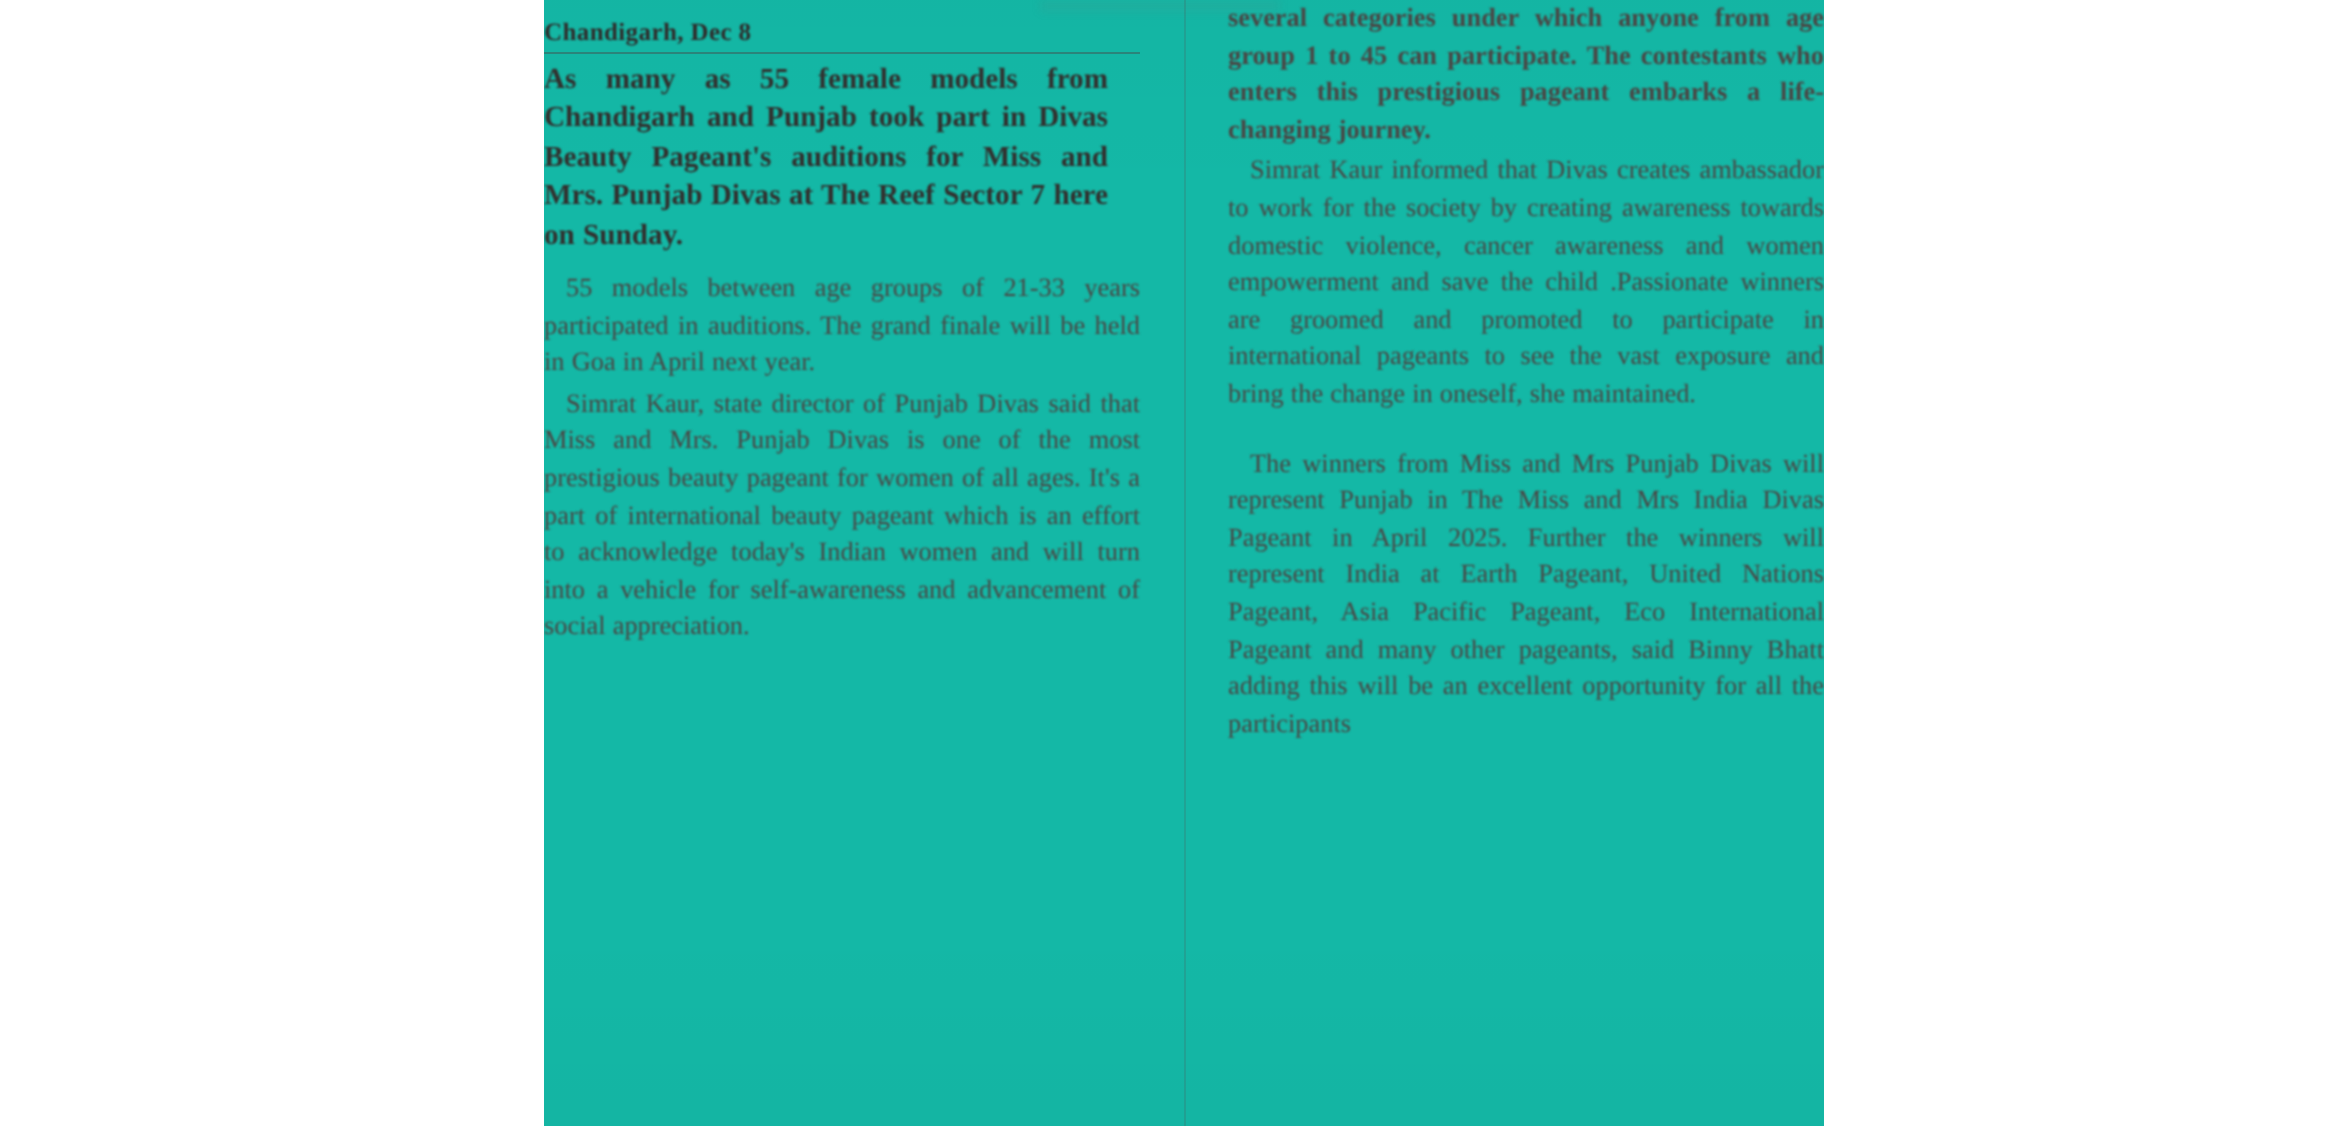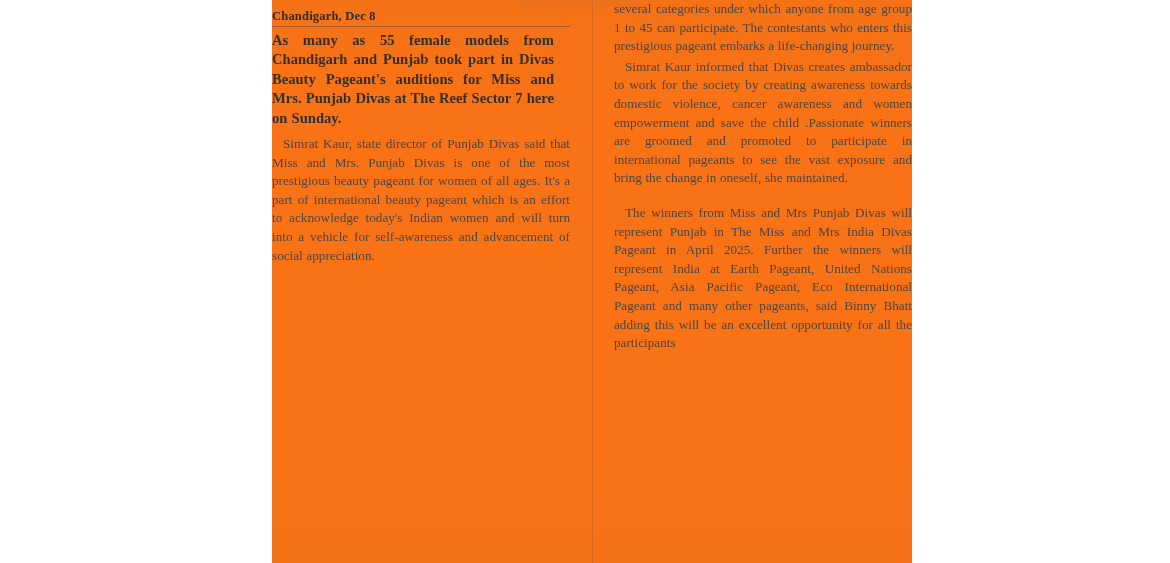--- a/index.html
+++ b/index.html
@@ -11,21 +11,21 @@
     width: 1170px;
     height: 563px;
     overflow: hidden;
     font-family: "Liberation Serif", serif;
     color: #3d3a38;
   }
   #page {
     position: relative;
     width: 1170px;
     height: 563px;
-    background: #f97316;
+    background: #14b8a6;
   }
   
   #page:before {
     content: "";
     position: absolute;
     left: 0; top: 0; right: 0; bottom: 0;
     background:
       linear-gradient(180deg, rgba(0,0,0,0.015) 0%, rgba(0,0,0,0.0) 18%, rgba(0,0,0,0.0) 82%, rgba(0,0,0,0.02) 100%);
     pointer-events: none;
   }
@@ -89,20 +89,21 @@
     text-indent: 11px;
     filter: blur(0.55px);
     word-spacing: 0.3px;
   }
   p.body.tight {
     margin-bottom: 0;
     margin-top: 16px;
   }
   .col.right p.body:first-child {
     text-indent: 0;
+    font-weight: bold;
   }
   .top-smudge {
     position: absolute;
     left: 520px;
     top: 0px;
     width: 120px;
     height: 6px;
     background: rgba(120,120,120,0.10);
     filter: blur(2px);
   }
@@ -128,20 +129,21 @@
   <div class="edge-right"></div>
   <div class="top-smudge"></div>
 
   <div class="clip">
     <div class="cols">
 
       <div class="col left">
         <div class="dateline">Chandigarh, Dec 8</div>
         <div class="hr-thin"></div>
         <div class="lead">As many as 55 female models from Chandigarh and Punjab took part in Divas Beauty Pageant's auditions for Miss and Mrs. Punjab Divas at The Reef Sector 7 here on Sunday.</div>
+        <p class="body">55 models between age groups of 21-33 years participated in auditions. The grand finale will be held in Goa in April next year.</p>
         <p class="body">Simrat Kaur, state director of Punjab Divas said that Miss and Mrs. Punjab Divas is  one of the most prestigious beauty pageant for women of all ages. It's a part of international beauty pageant which is an effort to acknowledge today's Indian women and will turn into a vehicle for self-awareness and advancement of social appreciation.</p>
       </div>
 
       <div class="col right">
         <p class="body">several categories under which anyone from age group 1 to 45 can participate. The contestants who enters this prestigious pageant embarks a life-changing journey.</p>
         <p class="body">Simrat Kaur informed that Divas creates ambassador to work for the society by creating awareness towards domestic violence, cancer awareness and women empowerment and save the child .Passionate winners are groomed and promoted to participate in international pageants to see the vast exposure and bring the change in oneself, she maintained.</p>
         <p class="body tight">The winners from Miss and Mrs Punjab Divas will represent Punjab in The Miss and Mrs India Divas Pageant in April 2025. Further the winners will represent India at Earth Pageant, United Nations Pageant, Asia Pacific Pageant, Eco International Pageant and many other pageants, said Binny Bhatt adding this will be an excellent opportunity for all the participants</p>
       </div>
 
     </div>

